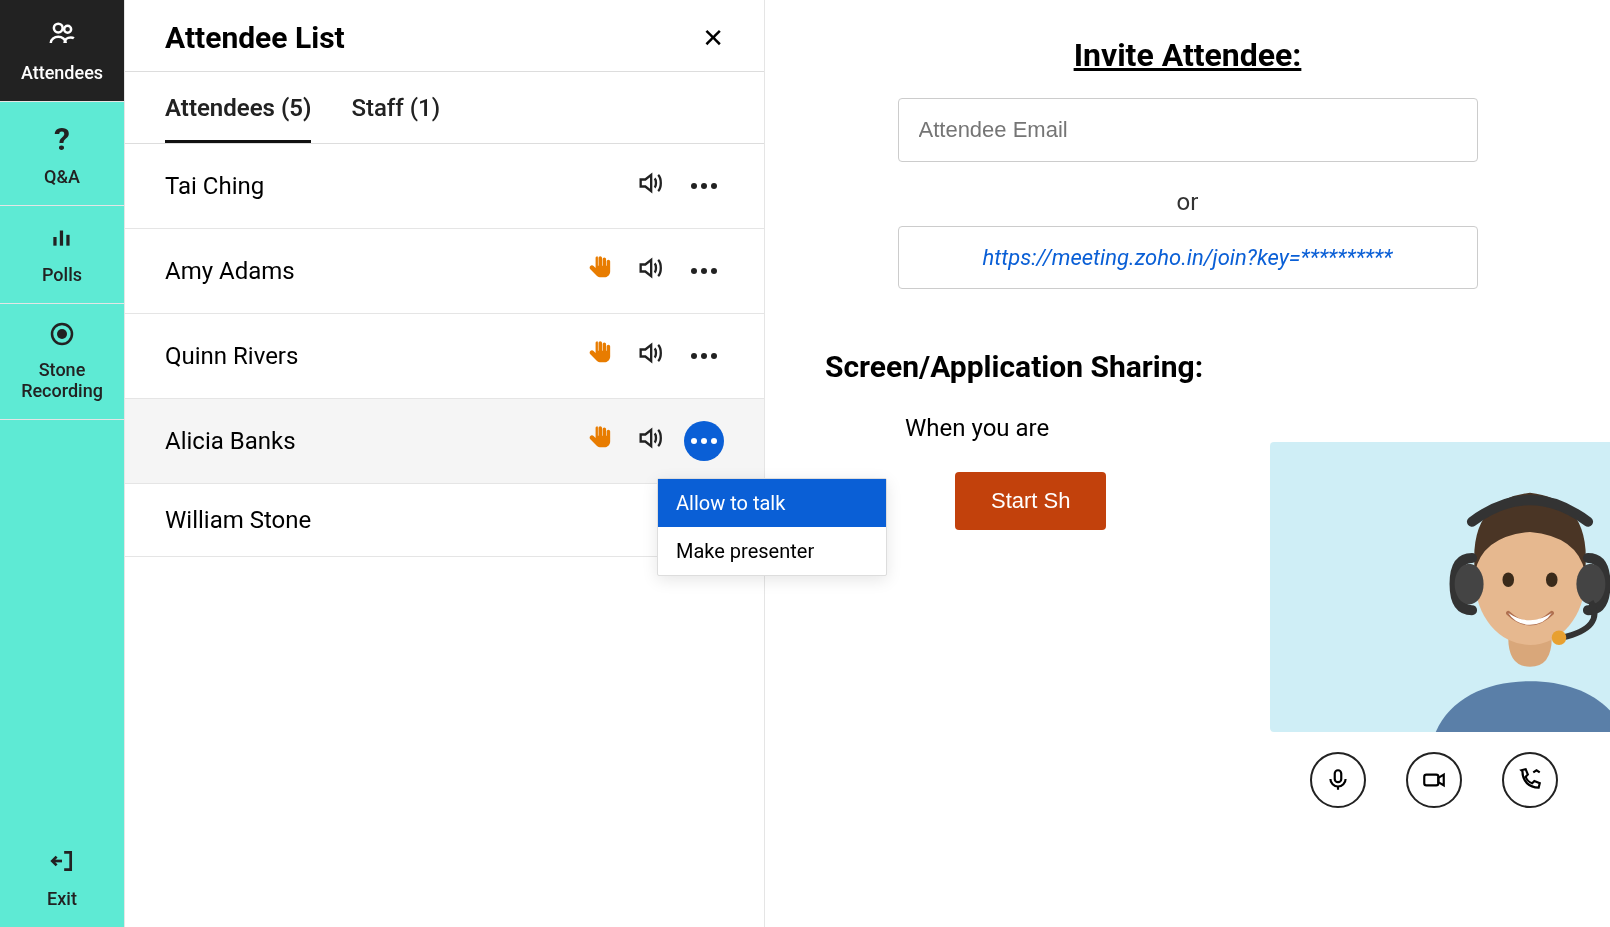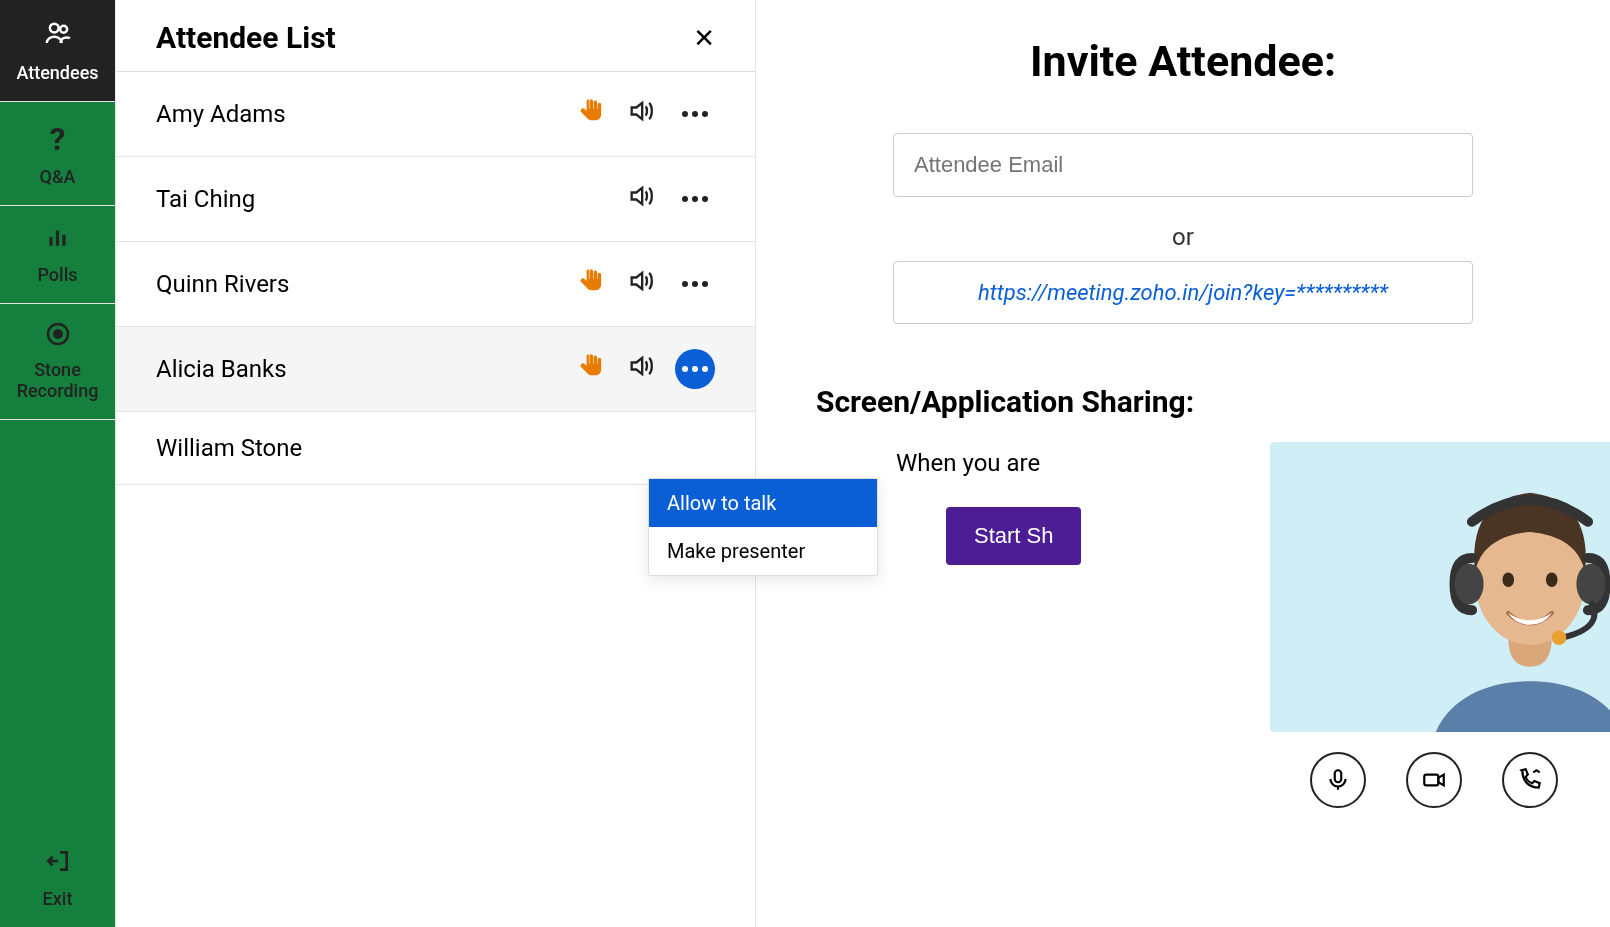--- a/index.html
+++ b/index.html
@@ -5,22 +5,22 @@
   * { box-sizing: border-box; margin: 0; padding: 0; }
   body {
     font-family: -apple-system, BlinkMacSystemFont, "Segoe UI", Roboto, Arial, sans-serif;
     width: 1610px;
     height: 927px;
     overflow: hidden;
     background: #fff;
     display: flex;
   }
   .sidebar {
-    width: 116px;
-    background: #15803d;
+    width: 125px;
+    background: #5eead4;
     display: flex;
     flex-direction: column;
     border-right: 1px solid #e5e5e5;
   }
   .side-item {
     display: flex;
     flex-direction: column;
     align-items: center;
     justify-content: center;
     padding: 18px 4px;
@@ -104,23 +104,24 @@
   }
   .menu-item.highlight { background: #0a5fd6; color: #fff; }
   .right-panel {
     flex: 1;
     padding: 36px 60px;
     position: relative;
     overflow: hidden;
   }
   .invite-title {
     text-align: center;
-    font-size: 43px;
+    font-size: 32px;
     font-weight: 700;
-    margin-bottom: 47px;
+    margin-bottom: 24px;
+    text-decoration: underline;
   }
   .email-input {
     width: 580px;
     padding: 18px 20px;
     font-size: 22px;
     border: 1px solid #ccc;
     border-radius: 4px;
     margin: 0 auto;
     display: block;
   }
@@ -151,24 +152,24 @@
     font-size: 30px;
     font-weight: 700;
     margin-top: 60px;
   }
   .sharing-body {
     font-size: 24px;
     margin-top: 30px;
     margin-left: 80px;
   }
   .start-sharing-btn {
-    background: #4c1d95;
+    background: #c2410c;
     color: #fff;
     font-size: 22px;
-    padding: 16px 28px;
+    padding: 16px 36px;
     border: none;
     border-radius: 4px;
     margin-top: 30px;
     margin-left: 130px;
     cursor: pointer;
   }
   .video-widget {
     position: absolute;
     right: -180px;
     top: 442px;
@@ -253,51 +254,55 @@
     </span>
     <span>Exit</span>
   </div>
 </div>
 
 <div class="attendee-panel">
   <div class="panel-header">
     <h1>Attendee List</h1>
     <span class="close-x">✕</span>
   </div>
+  <div class="tabs">
+    <div class="tab active">Attendees (5)</div>
+    <div class="tab">Staff (1)</div>
+  </div>
   <div class="attendee-list">
 
     <div class="attendee-row">
-      <div class="name">Amy Adams</div>
+      <div class="name">Tai Ching</div>
       <div class="row-icons">
-        <span>
-          <svg class="hand-icon" viewBox="0 0 24 24" fill="currentColor">
-              <path d="M8 2c-.8 0-1.5.7-1.5 1.5V12l-1.7-1.7c-.8-.8-2-.8-2.8 0s-.8 2 0 2.8l5.5 5.5c1 1 2.3 1.4 3.5 1.4h3c2.8 0 5-2.2 5-5V6.5c0-.8-.7-1.5-1.5-1.5S16 5.7 16 6.5V10h-.5V4.5C15.5 3.7 14.8 3 14 3s-1.5.7-1.5 1.5V10H12V3.5C12 2.7 11.3 2 10.5 2S9 2.7 9 3.5V10h-.5V3.5C8.5 2.7 8.3 2 8 2z"></path>
-            </svg>
-        </span>
+        <span style="width:28px"></span>
         <span>
           <svg class="speaker-icon" viewBox="0 0 24 24" fill="none" stroke="currentColor" stroke-width="2">
               <path d="M4 9v6h4l5 4V5L8 9H4z"></path>
               <path d="M16 8c1.5 1.5 1.5 6.5 0 8"></path>
               <path d="M19 5c3 3 3 11 0 14"></path>
             </svg>
         </span>
         <span class="more-btn">
           <span class="more-dots">
               <span></span>
               <span></span>
               <span></span>
             </span>
         </span>
       </div>
     </div>
 
     <div class="attendee-row">
-      <div class="name">Tai Ching</div>
+      <div class="name">Amy Adams</div>
       <div class="row-icons">
-        <span style="width:28px"></span>
+        <span>
+          <svg class="hand-icon" viewBox="0 0 24 24" fill="currentColor">
+              <path d="M8 2c-.8 0-1.5.7-1.5 1.5V12l-1.7-1.7c-.8-.8-2-.8-2.8 0s-.8 2 0 2.8l5.5 5.5c1 1 2.3 1.4 3.5 1.4h3c2.8 0 5-2.2 5-5V6.5c0-.8-.7-1.5-1.5-1.5S16 5.7 16 6.5V10h-.5V4.5C15.5 3.7 14.8 3 14 3s-1.5.7-1.5 1.5V10H12V3.5C12 2.7 11.3 2 10.5 2S9 2.7 9 3.5V10h-.5V3.5C8.5 2.7 8.3 2 8 2z"></path>
+            </svg>
+        </span>
         <span>
           <svg class="speaker-icon" viewBox="0 0 24 24" fill="none" stroke="currentColor" stroke-width="2">
               <path d="M4 9v6h4l5 4V5L8 9H4z"></path>
               <path d="M16 8c1.5 1.5 1.5 6.5 0 8"></path>
               <path d="M19 5c3 3 3 11 0 14"></path>
             </svg>
         </span>
         <span class="more-btn">
           <span class="more-dots">
               <span></span>

